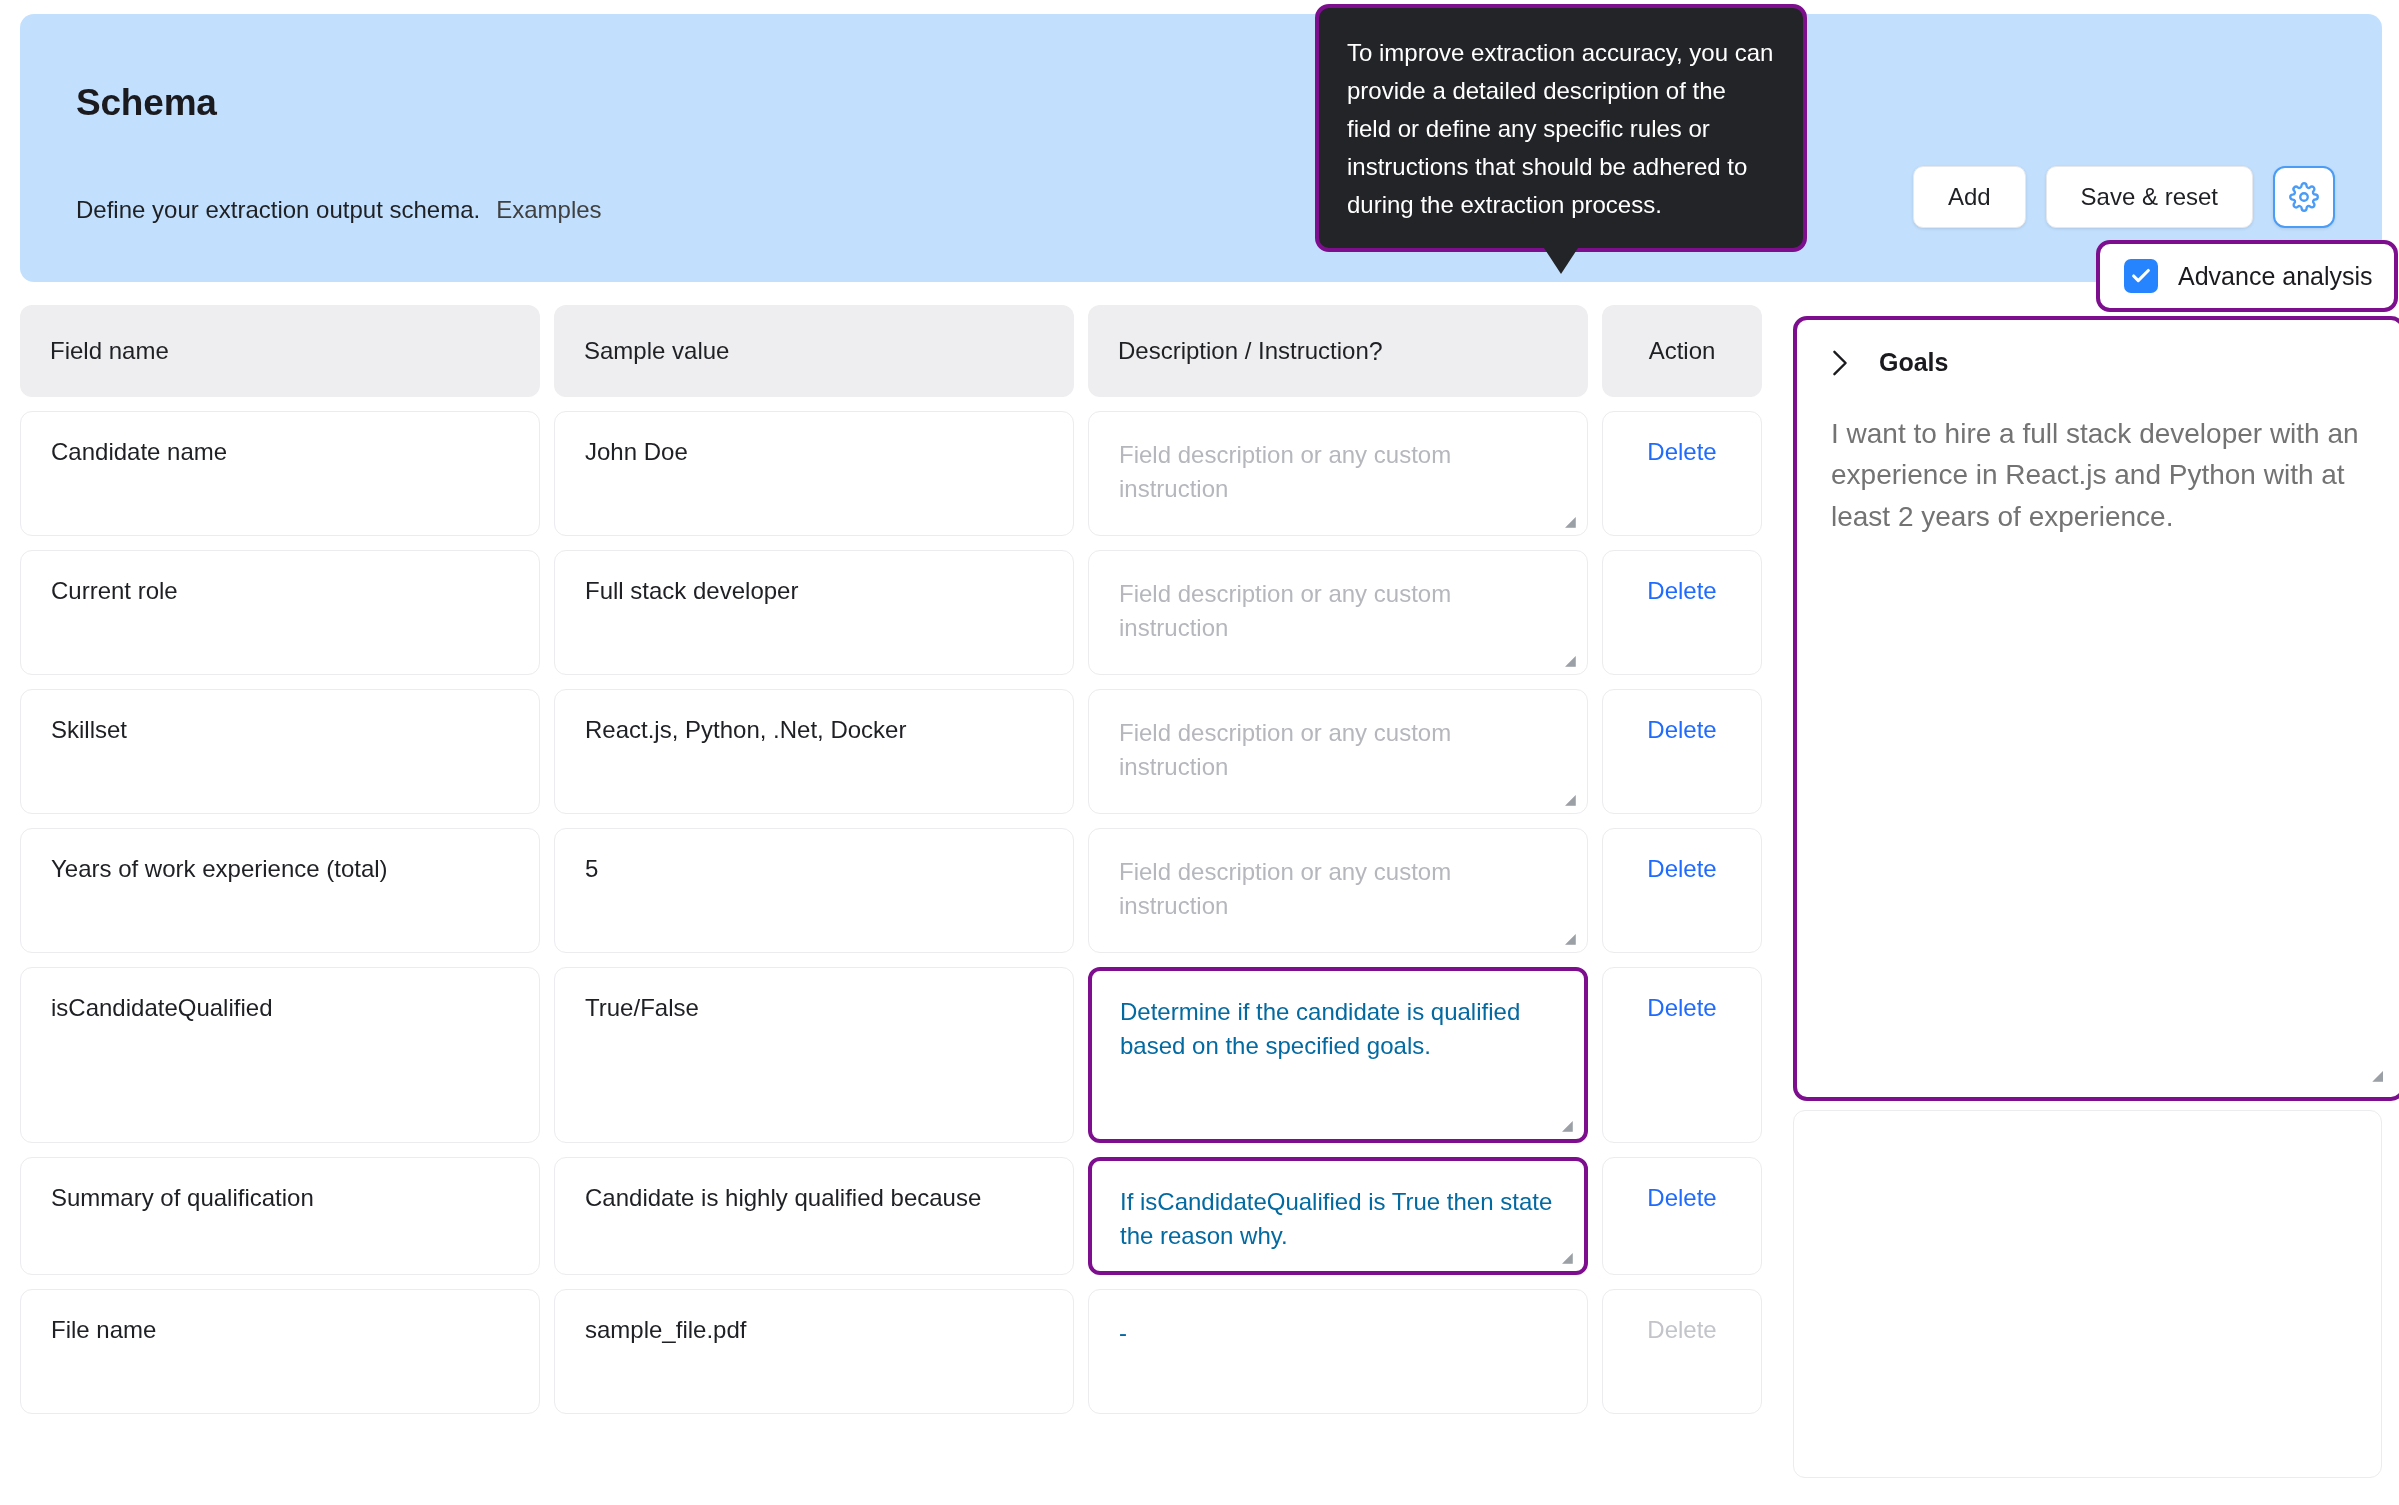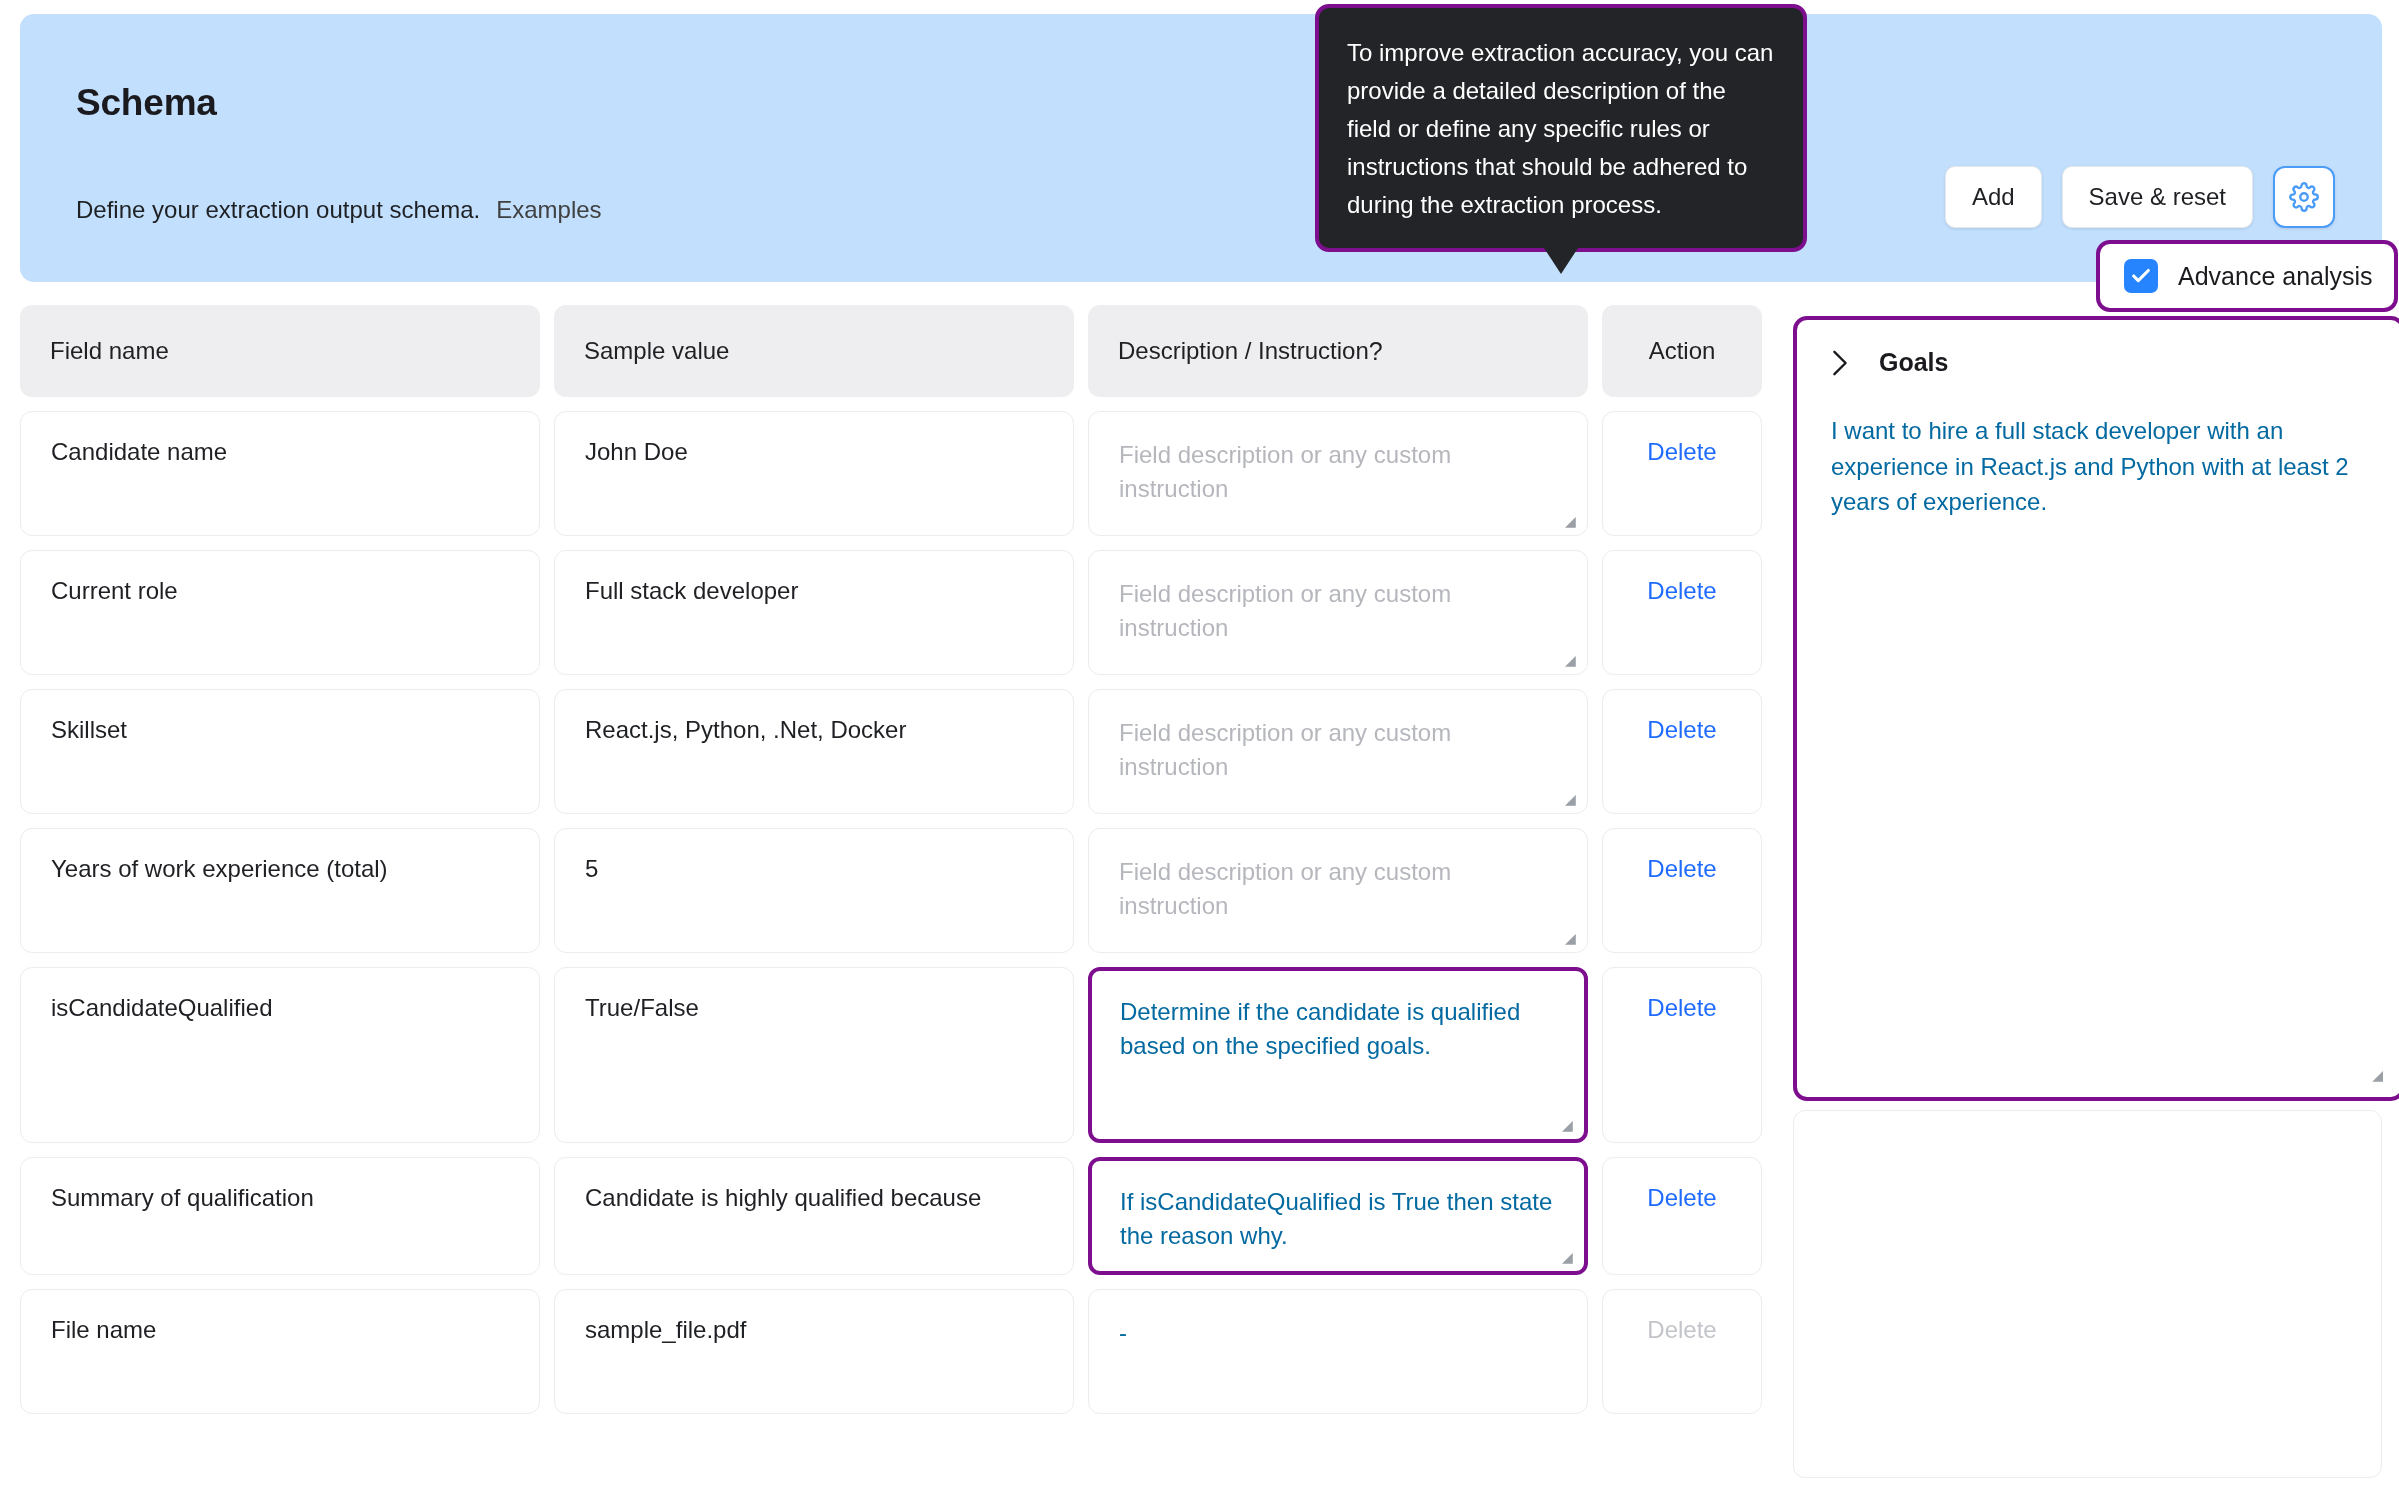--- a/index.html
+++ b/index.html
@@ -32,21 +32,21 @@
     color: #404040; margin-left: 16px; text-decoration: none; cursor: pointer;
   }
 
   
   .btn-row { position: absolute; right: 64px; top: 166px; display: flex; gap: 20px; align-items: center; }
   .btn {
     background: #ffffff;
     border: 1px solid #e6e8ec;
     border-radius: 10px;
     height: 62px;
-    padding: 0 26px;
+    padding: 0 34px;
     font-size: 24px; color: #1f2024;
     display: flex; align-items: center; justify-content: center;
     box-shadow: 0 1px 3px rgba(16,24,40,.12);
     cursor: pointer;
     white-space: nowrap;
   }
   .btn-icon {
     width: 62px; height: 62px; padding: 0;
     border: 2px solid #4a9cf6;
     border-radius: 12px;
@@ -154,21 +154,21 @@
     width: 612px; height: 785px;
     background: #ffffff;
     border: 4px solid #7d0f8f;
     border-radius: 14px;
     padding: 28px 34px;
     z-index: 5;
   }
   .goals-head { display: flex; align-items: center; gap: 30px; margin-bottom: 36px; }
   .chev { width: 18px; height: 28px; display: block; }
   .goals-title { font-size: 25px; font-weight: 700; color: #1b1b1f; }
-  .goals-text { font-size: 24px; color: #0369a1; line-height: 1.48; }
+  .goals-text { font-size: 28px; color: #737373; line-height: 1.48; }
   .goals-grip { position: absolute; right: 18px; bottom: 14px; color: #9aa0a6; font-size: 14px; }
 
   .side-card {
     position: absolute;
     left: 1793px; top: 1110px;
     width: 589px; height: 368px;
     background: #ffffff;
     border: 1px solid #ececef;
     border-radius: 12px;
   }

